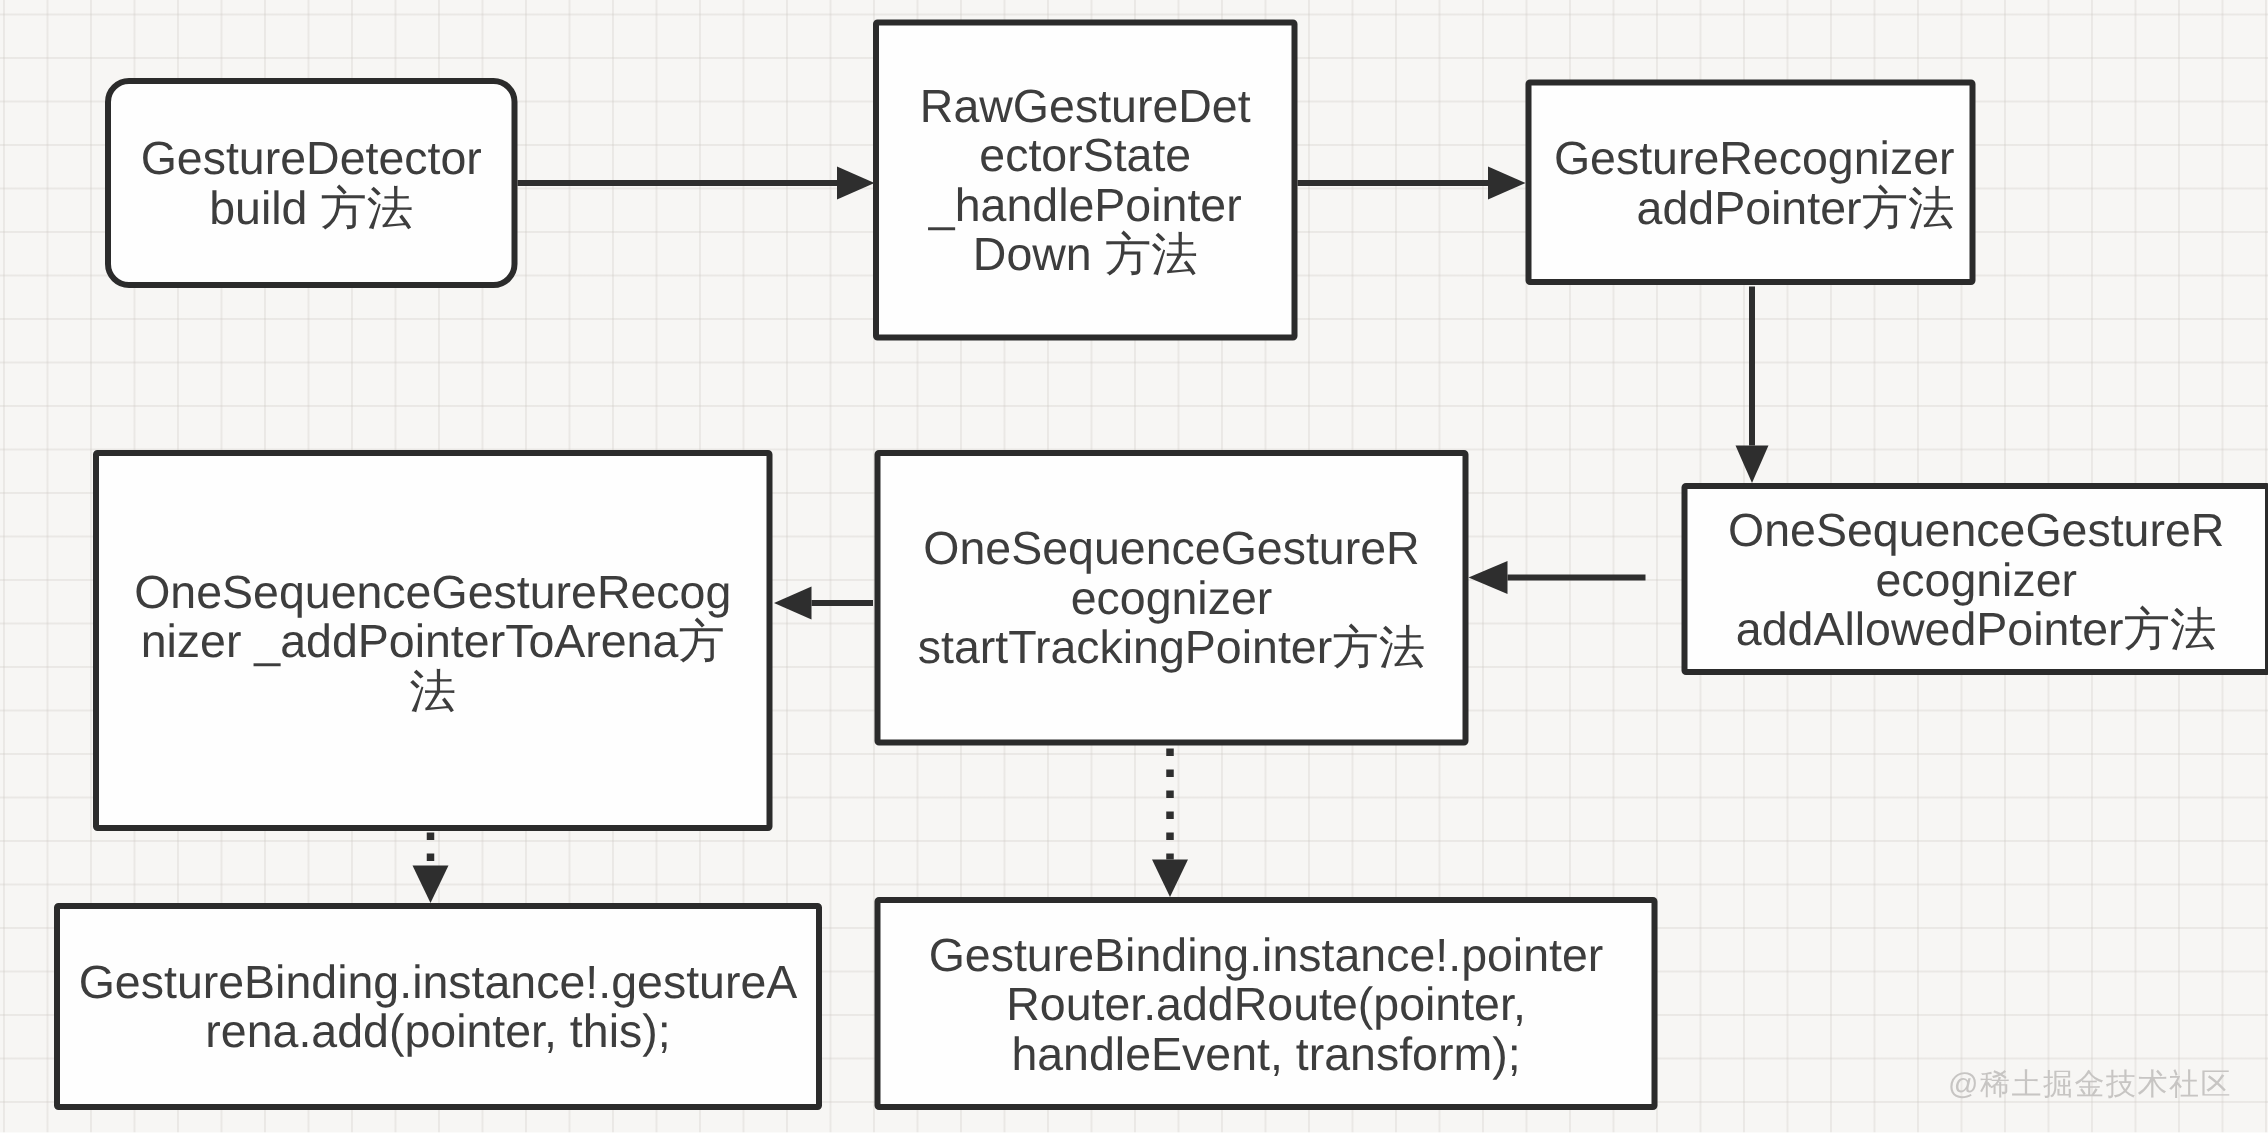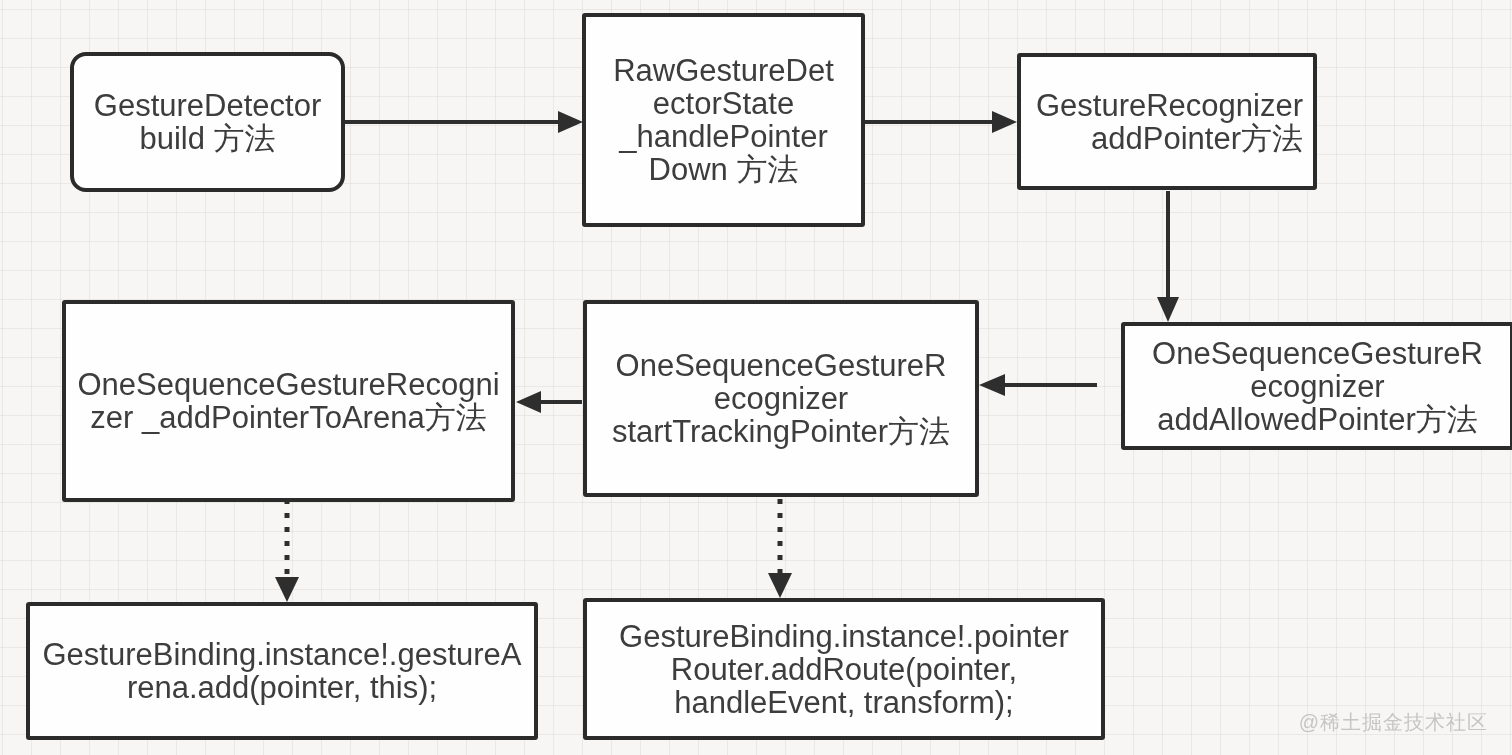--- a/index.html
+++ b/index.html
@@ -45,22 +45,22 @@
   .node .label {
     width: 100%;
     overflow-wrap: anywhere;
     word-break: normal;
   }
   .n1 { left: 70px;   top: 52px;  width: 275px; height: 140px; padding: 0 10px; border-radius: 16px; }
   .n2 { left: 582px;  top: 13px;  width: 283px; height: 214px; padding: 0 26px; }
   .n3 { left: 1017px; top: 53px;  width: 300px; height: 137px; padding: 0 10px; text-align: right; }
   .n4 { left: 1097px; top: 322px; width: 393px; height: 128px; padding: 0 24px; margin-left: 24px; }
   .n5 { left: 583px;  top: 300px; width: 396px; height: 197px; padding: 4px 24px; }
-  .n6 { left: 62px;   top: 300px; width: 453px; height: 202px; padding: 0 8px; }
-  .n7 { left: 26px;   top: 602px; width: 512px; height: 138px; padding: 0 10px; }
+  .n6 { left: 62px;   top: 300px; width: 453px; height: 254px; padding: 0 20px; }
+  .n7 { left: 36px;   top: 602px; width: 512px; height: 138px; padding: 0 10px; }
   .n8 { left: 583px;  top: 598px; width: 522px; height: 142px; padding: 1px 30px; }
   .watermark {
     position: absolute;
     right: 24px;
     top: 709px;
     z-index: 3;
     font-size: 20px;
     color: #c7c5c3;
     letter-spacing: 1px;
     margin-left: 44px;

